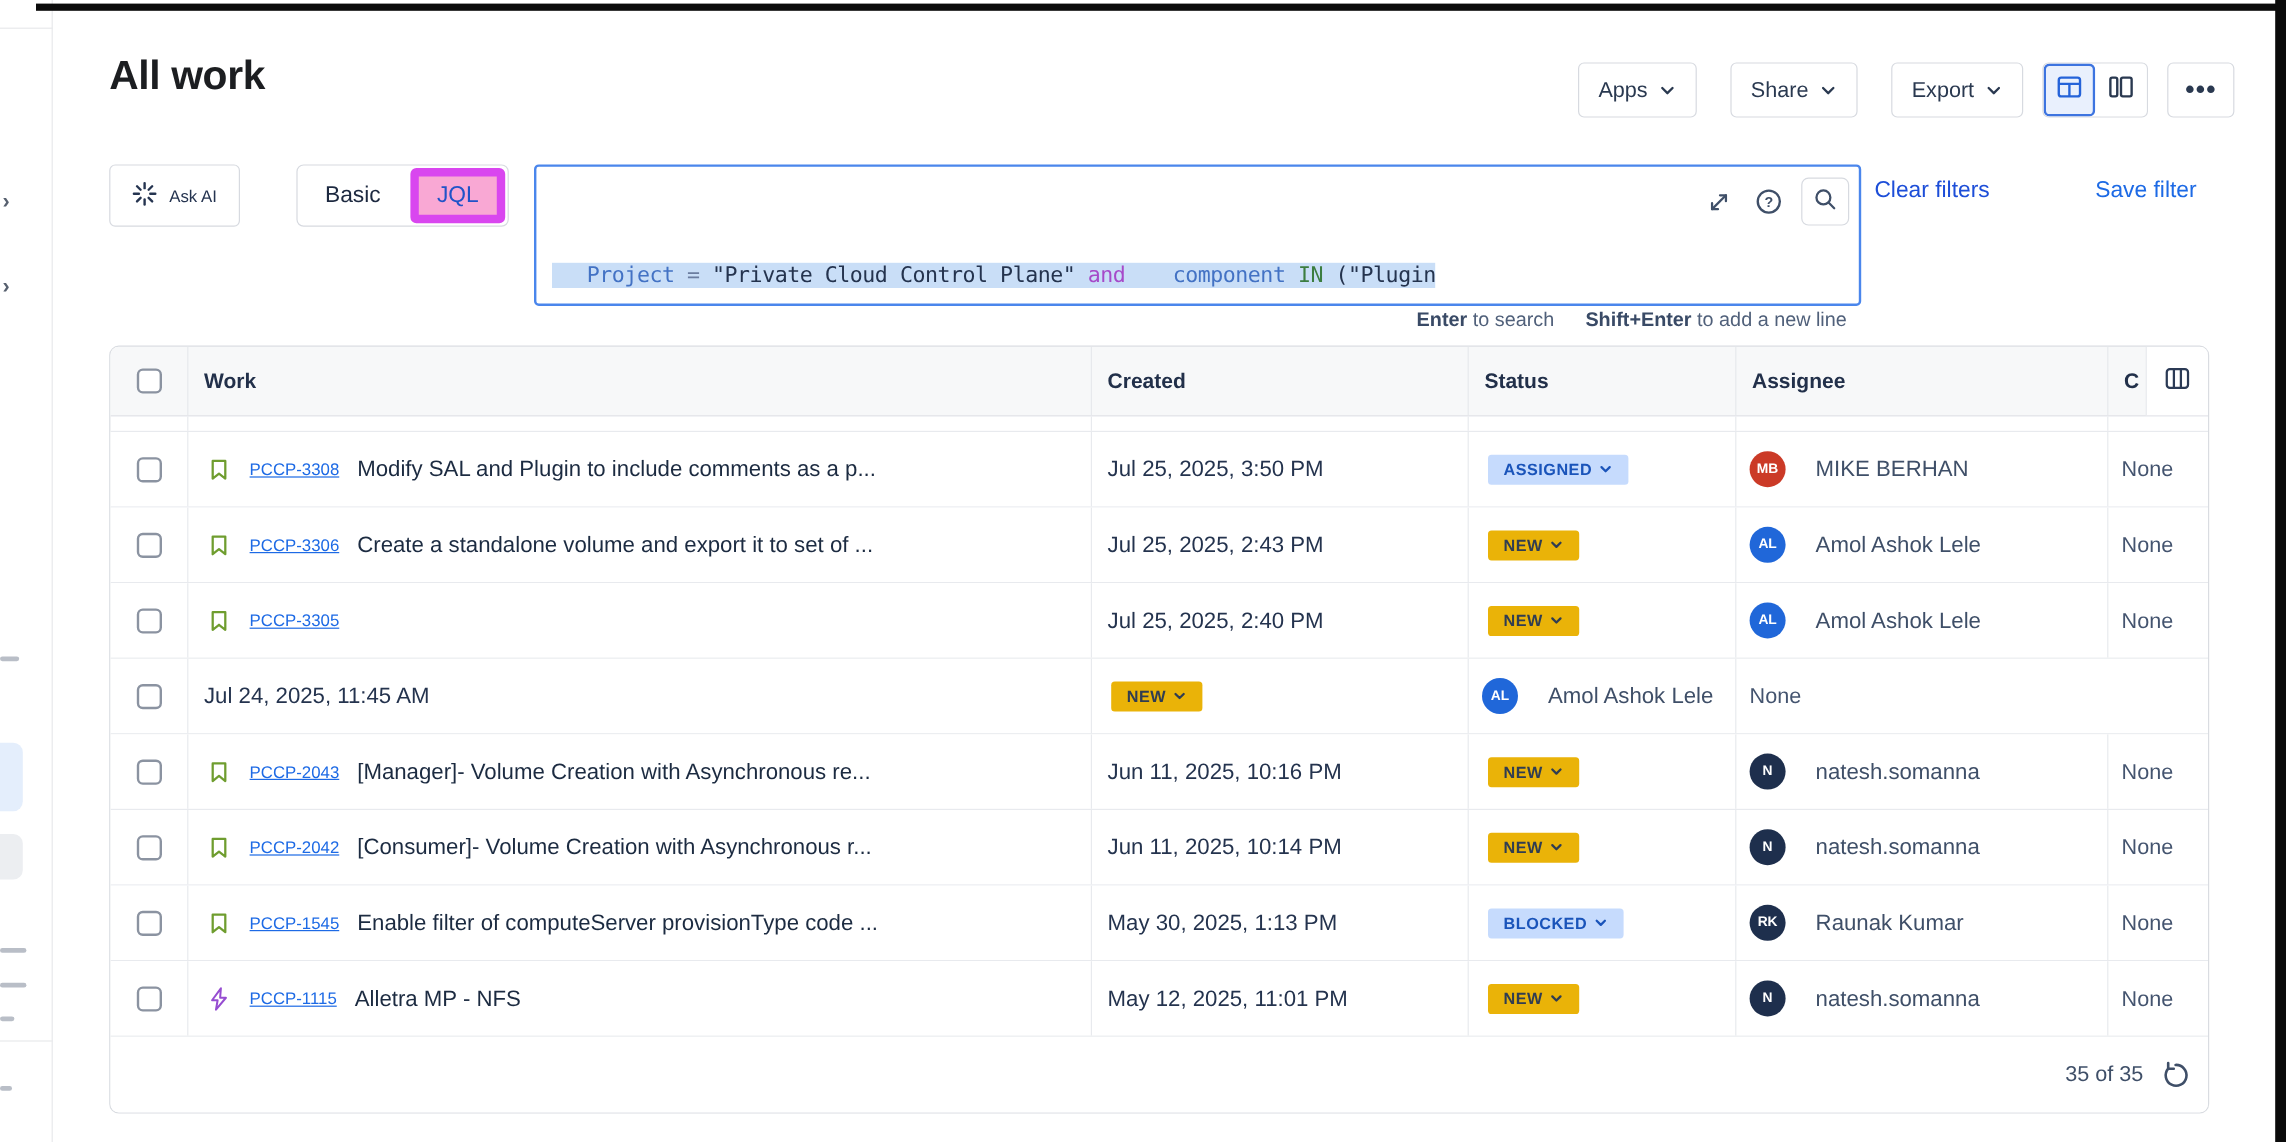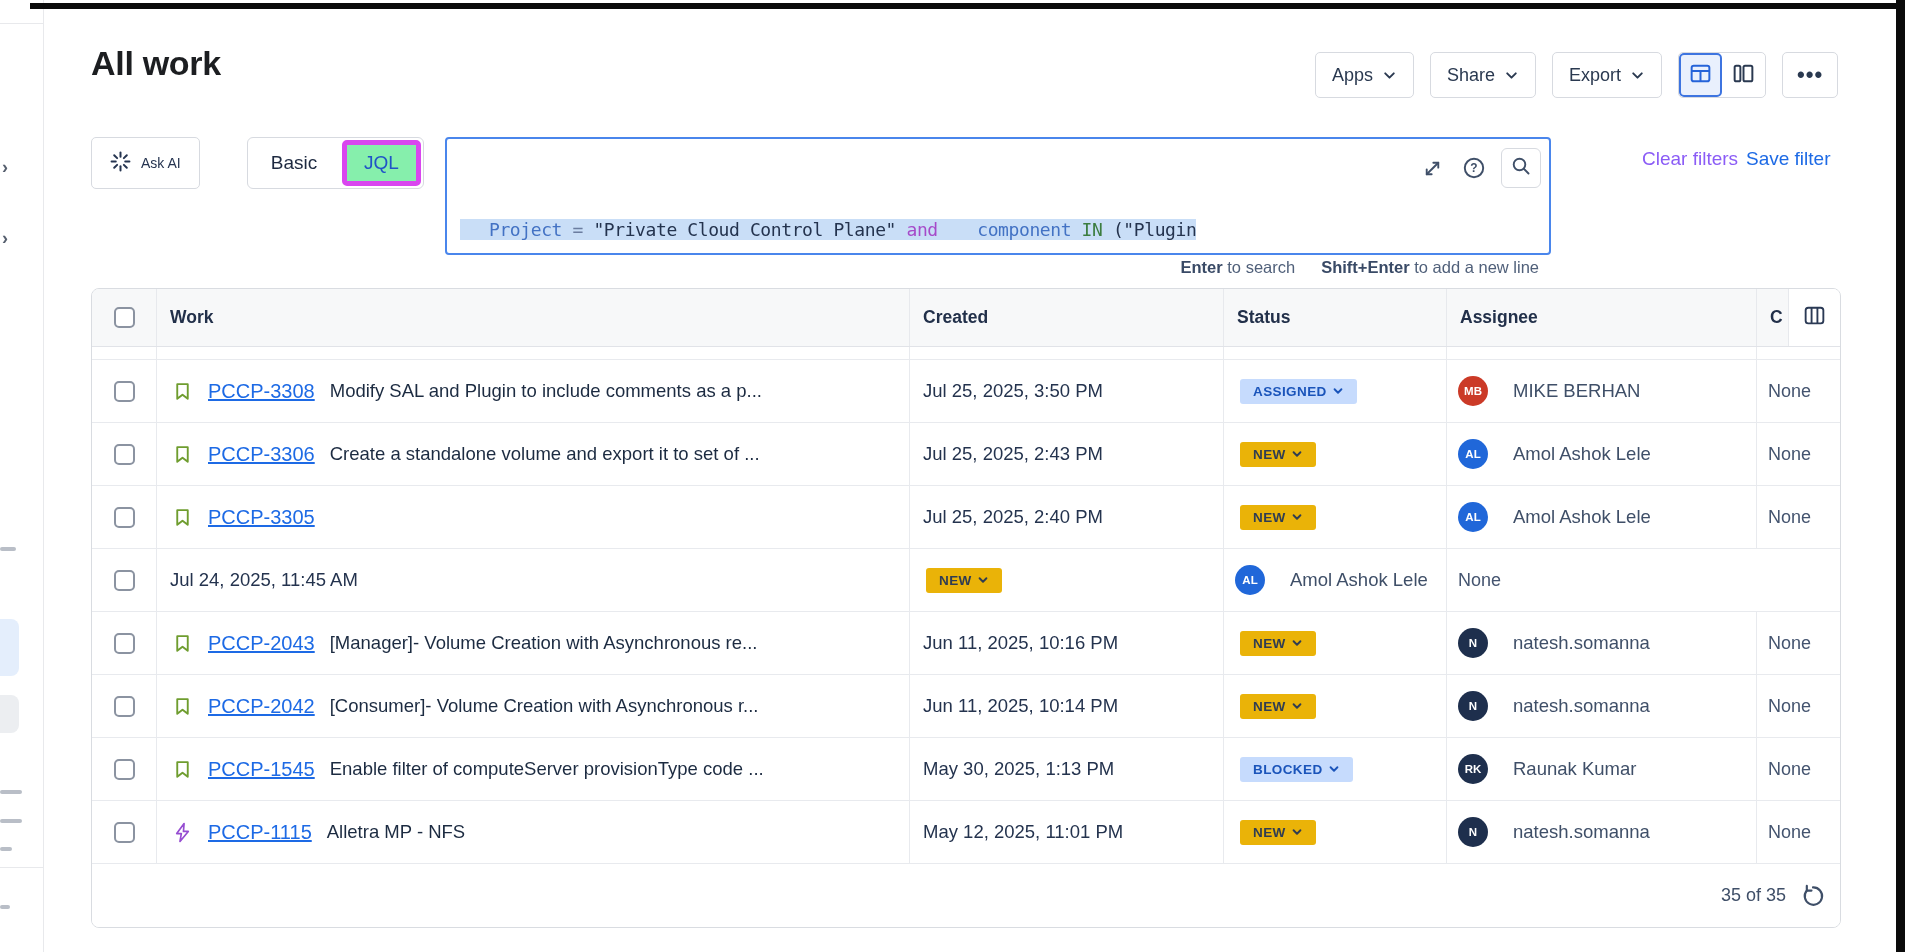--- a/index.html
+++ b/index.html
@@ -17,50 +17,50 @@
   .sb-chev { position:absolute; left:2px; color:#57606f; font-size:18px; font-weight:700; }
   .sb-dash { position:absolute; left:0; height:4px; border-radius:2px; background:#b9bec7; }
   .sb-sel-blue { position:absolute; left:0; top:619px; width:19px; height:57px; background:#e4eefc; border-radius:0 8px 8px 0; }
   .sb-sel-gray { position:absolute; left:0; top:695px; width:19px; height:38px; background:#eceef1; border-radius:0 8px 8px 0; }
 
   
   .page-title { position:absolute; left:91px; top:44px; font-size:34px; font-weight:700; color:#1c1e21; letter-spacing:-0.3px; }
   .actions { position:absolute; left:1315px; top:52px; height:46px; display:flex; align-items:center; }
   .btn { height:46px; display:inline-flex; align-items:center; gap:9px; padding:0 16px;
          background:#fff; border:1px solid #d7dae0; border-radius:5px; font-size:18px; color:#2a3950; cursor:pointer; }
-  .btn + .btn { margin-left:16px; }
+  .btn + .btn { margin-left:28px; }
   .chev-svg { display:inline-flex; }
   .view-toggle { margin-left:16px; height:46px; display:flex; border:1px solid #d7dae0; border-radius:5px; overflow:hidden; background:#fff; }
   .vt-cell { width:43px; height:44px; display:flex; align-items:center; justify-content:center; cursor:pointer; background:#fff; border:2px solid transparent; border-radius:5px; }
   .vt-cell.selected { background:#e9f0fd; border-color:#3d74e0; }
   .more-btn { margin-left:16px; width:56px; justify-content:center; padding:0; font-size:22px; font-weight:700; letter-spacing:1px; color:#2a3950; }
 
   
   .askai-btn { position:absolute; left:91px; top:137px; height:52px; display:flex; align-items:center; gap:10px;
                padding:0 18px; background:#fff; border:1px solid #d7dae0; border-radius:5px; font-size:14px; color:#253450; cursor:pointer; }
   .mode-toggle { position:absolute; left:247px; top:137px; width:177px; height:52px; border:1px solid #d7dae0; border-radius:6px; background:#fff; display:flex; }
   .mode-basic { flex:1; display:flex; align-items:center; justify-content:center; font-size:19px; color:#1d2940; cursor:pointer; }
   .mode-jql { width:79px; margin:2px; display:flex; align-items:center; justify-content:center; font-size:19px; font-weight:500;
-              color:#2053c8; background:#86efac; border:5px solid #d946ef; border-radius:5px; cursor:pointer; }
+              color:#2053c8; background:#f9a8d4; border:7px solid #d946ef; border-radius:5px; cursor:pointer; }
 
   .jql-box { position:absolute; left:445px; top:137px; width:1106px; height:118px; background:#fff; border:2px solid #4a86ec; border-radius:4px; }
   .jql-lines { position:absolute; left:13px; top:6px; right:130px; bottom:4px; font-family:"DejaVu Sans Mono", monospace;
                font-size:18px; letter-spacing:-0.4px; line-height:34px; white-space:pre; cursor:text; }
   .jql-line { height:34px; }
   .sel { background:#c9def7; }
   .tok-field { color:#4372c4;margin-left:29px; }
   .tok-operator { color:#6b7da0; }
   .tok-value { color:#24334e; }
   .tok-keyword { color:#a64ac9; }
   .tok-function { color:#3c7d40;text-align:right; }
   .jql-icons { position:absolute; right:8px; top:9px; display:flex; align-items:center; gap:12px; }
   .icon-plain { display:flex; align-items:center; justify-content:center; width:30px; height:30px; cursor:pointer; }
   .search-btn { width:40px; height:40px; border:1px solid #d7dae0; border-radius:6px; background:#fff; display:flex; align-items:center; justify-content:center; cursor:pointer; }
 
-  .clear-filters { position:absolute; left:1642px; top:148px; font-size:19px; color:#8b5cf6; cursor:pointer; }
+  .clear-filters { position:absolute; left:1562px; top:148px; font-size:19px; color:#1d4ed8; cursor:pointer; }
   .save-filter { position:absolute; left:1746px; top:148px; font-size:19px; font-weight:500; color:#1d6ae5; cursor:pointer; }
 
   .hint { position:absolute; top:258px; left:0; width:1539px; text-align:right; font-size:16.5px; color:#50607a; }
   .hint b { color:#394a66; }
   .hint .gap { display:inline-block; width:26px; }
 
   
   .worktable { position:absolute; left:91px; top:288px; width:1750px; border:1px solid #d9dce1; border-radius:8px; background:#fff; overflow:hidden; }
   .grid-row { display:grid; grid-template-columns:65px 753px 314px 223px 310px 83px; }
   .thead { height:58px; background:#f7f8f9; border-bottom:1px solid #e1e3e8; position:relative; }
@@ -72,21 +72,21 @@
   .sliver { height:13px; border-bottom:1px solid #e8eaee; }
   .sliver .cell { border-right:1px solid #e8eaee; }
   .sliver .cell:last-child { border-right:none; }
   .trow { height:63px; border-bottom:1px solid #e8eaee; background:#fff; }
   .cell { display:flex; align-items:center; border-right:1px solid #e8eaee; overflow:hidden; }
   .cell:last-child { border-right:none; }
   .c-check { justify-content:center; }
   .checkbox { width:21px; height:21px; border:2px solid #8b93a1; border-radius:5px; background:#fff; cursor:pointer; }
   .c-work { padding-left:15px; gap:15px; }
   .type-icon { display:flex; width:21px; height:21px; flex:none; }
-  .key-link { font-size:20px; color:#1d6ae5; text-decoration:underline; white-space:nowrap; cursor:pointer; }
+  .key-link { font-size:14px; color:#1d6ae5; text-decoration:underline; white-space:nowrap; cursor:pointer; }
   .summary { font-size:18.5px; color:#1c2b41; white-space:nowrap; }
   .c-created { padding-left:13px; font-size:18.5px; color:#24334e; }
   .c-status { padding-left:16px; }
   .badge { display:inline-flex; align-items:center; gap:5px; padding:5px 13px; border-radius:3px; font-size:13.5px; font-weight:700; letter-spacing:0.4px; cursor:pointer; }
   .badge-gray { background:#eab308; color:#303d52; }
   .badge-blue { background:#c6dbfd; color:#1a54ba; }
   .c-assignee { padding-left:11px; gap:25px; }
   .avatar { width:30px; height:30px; border-radius:50%; display:flex; align-items:center; justify-content:center;
             color:#fff; font-size:11.5px; font-weight:700; flex:none; }
   .aname { font-size:18.5px; color:#3f4f68; white-space:nowrap; }

